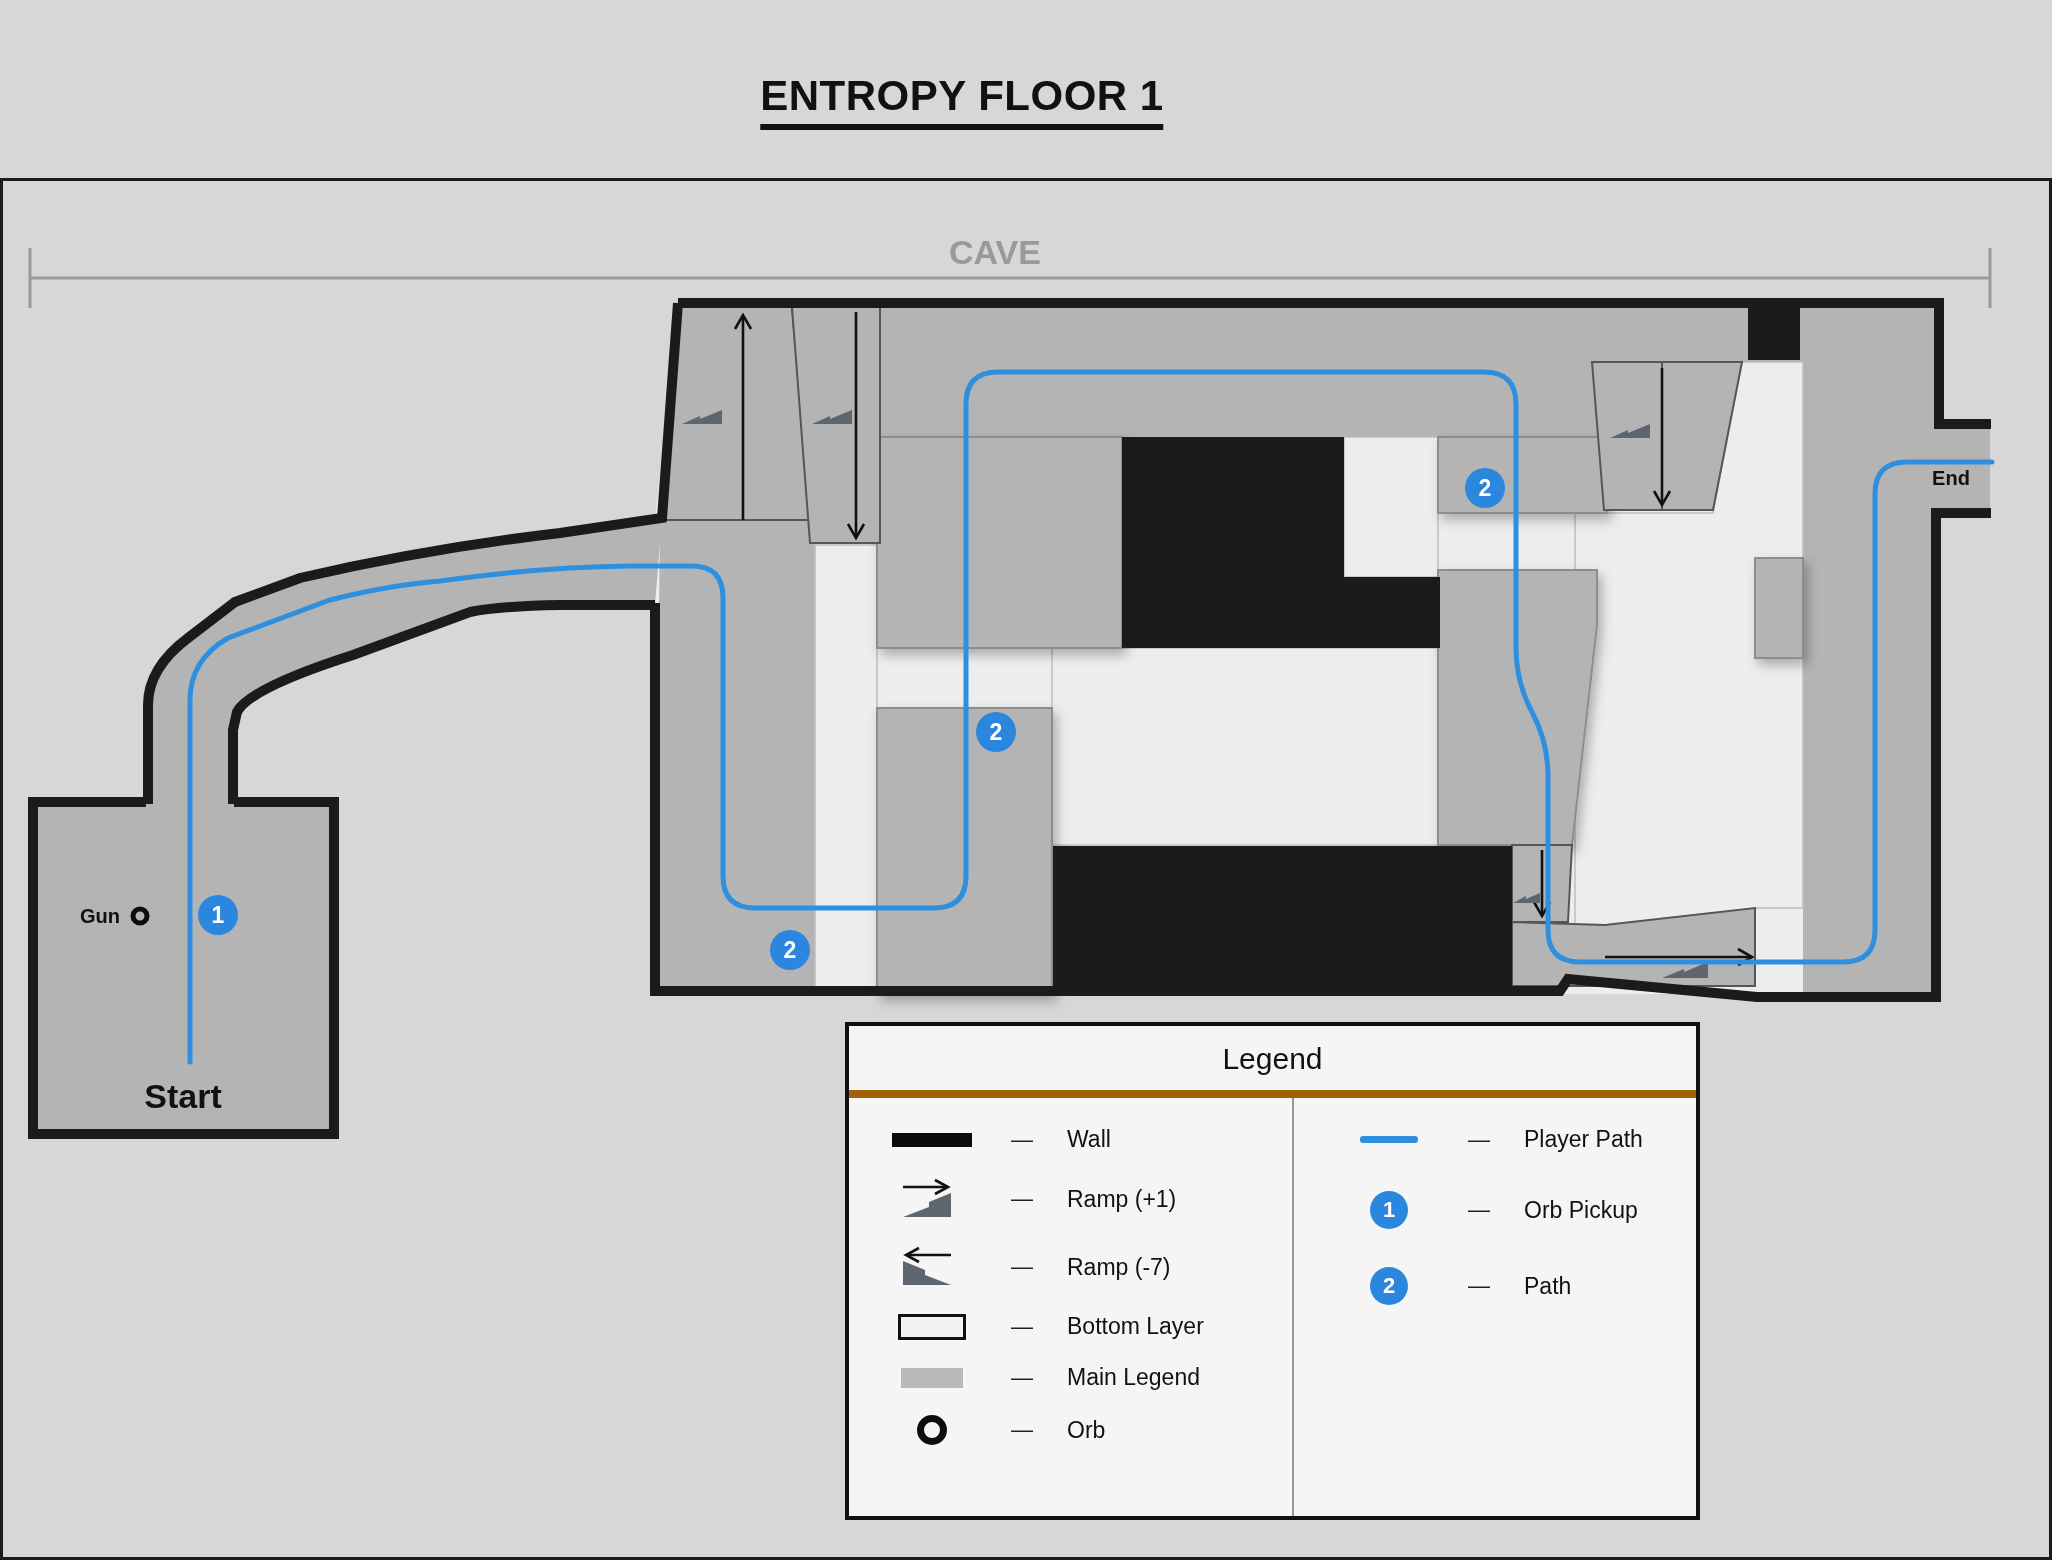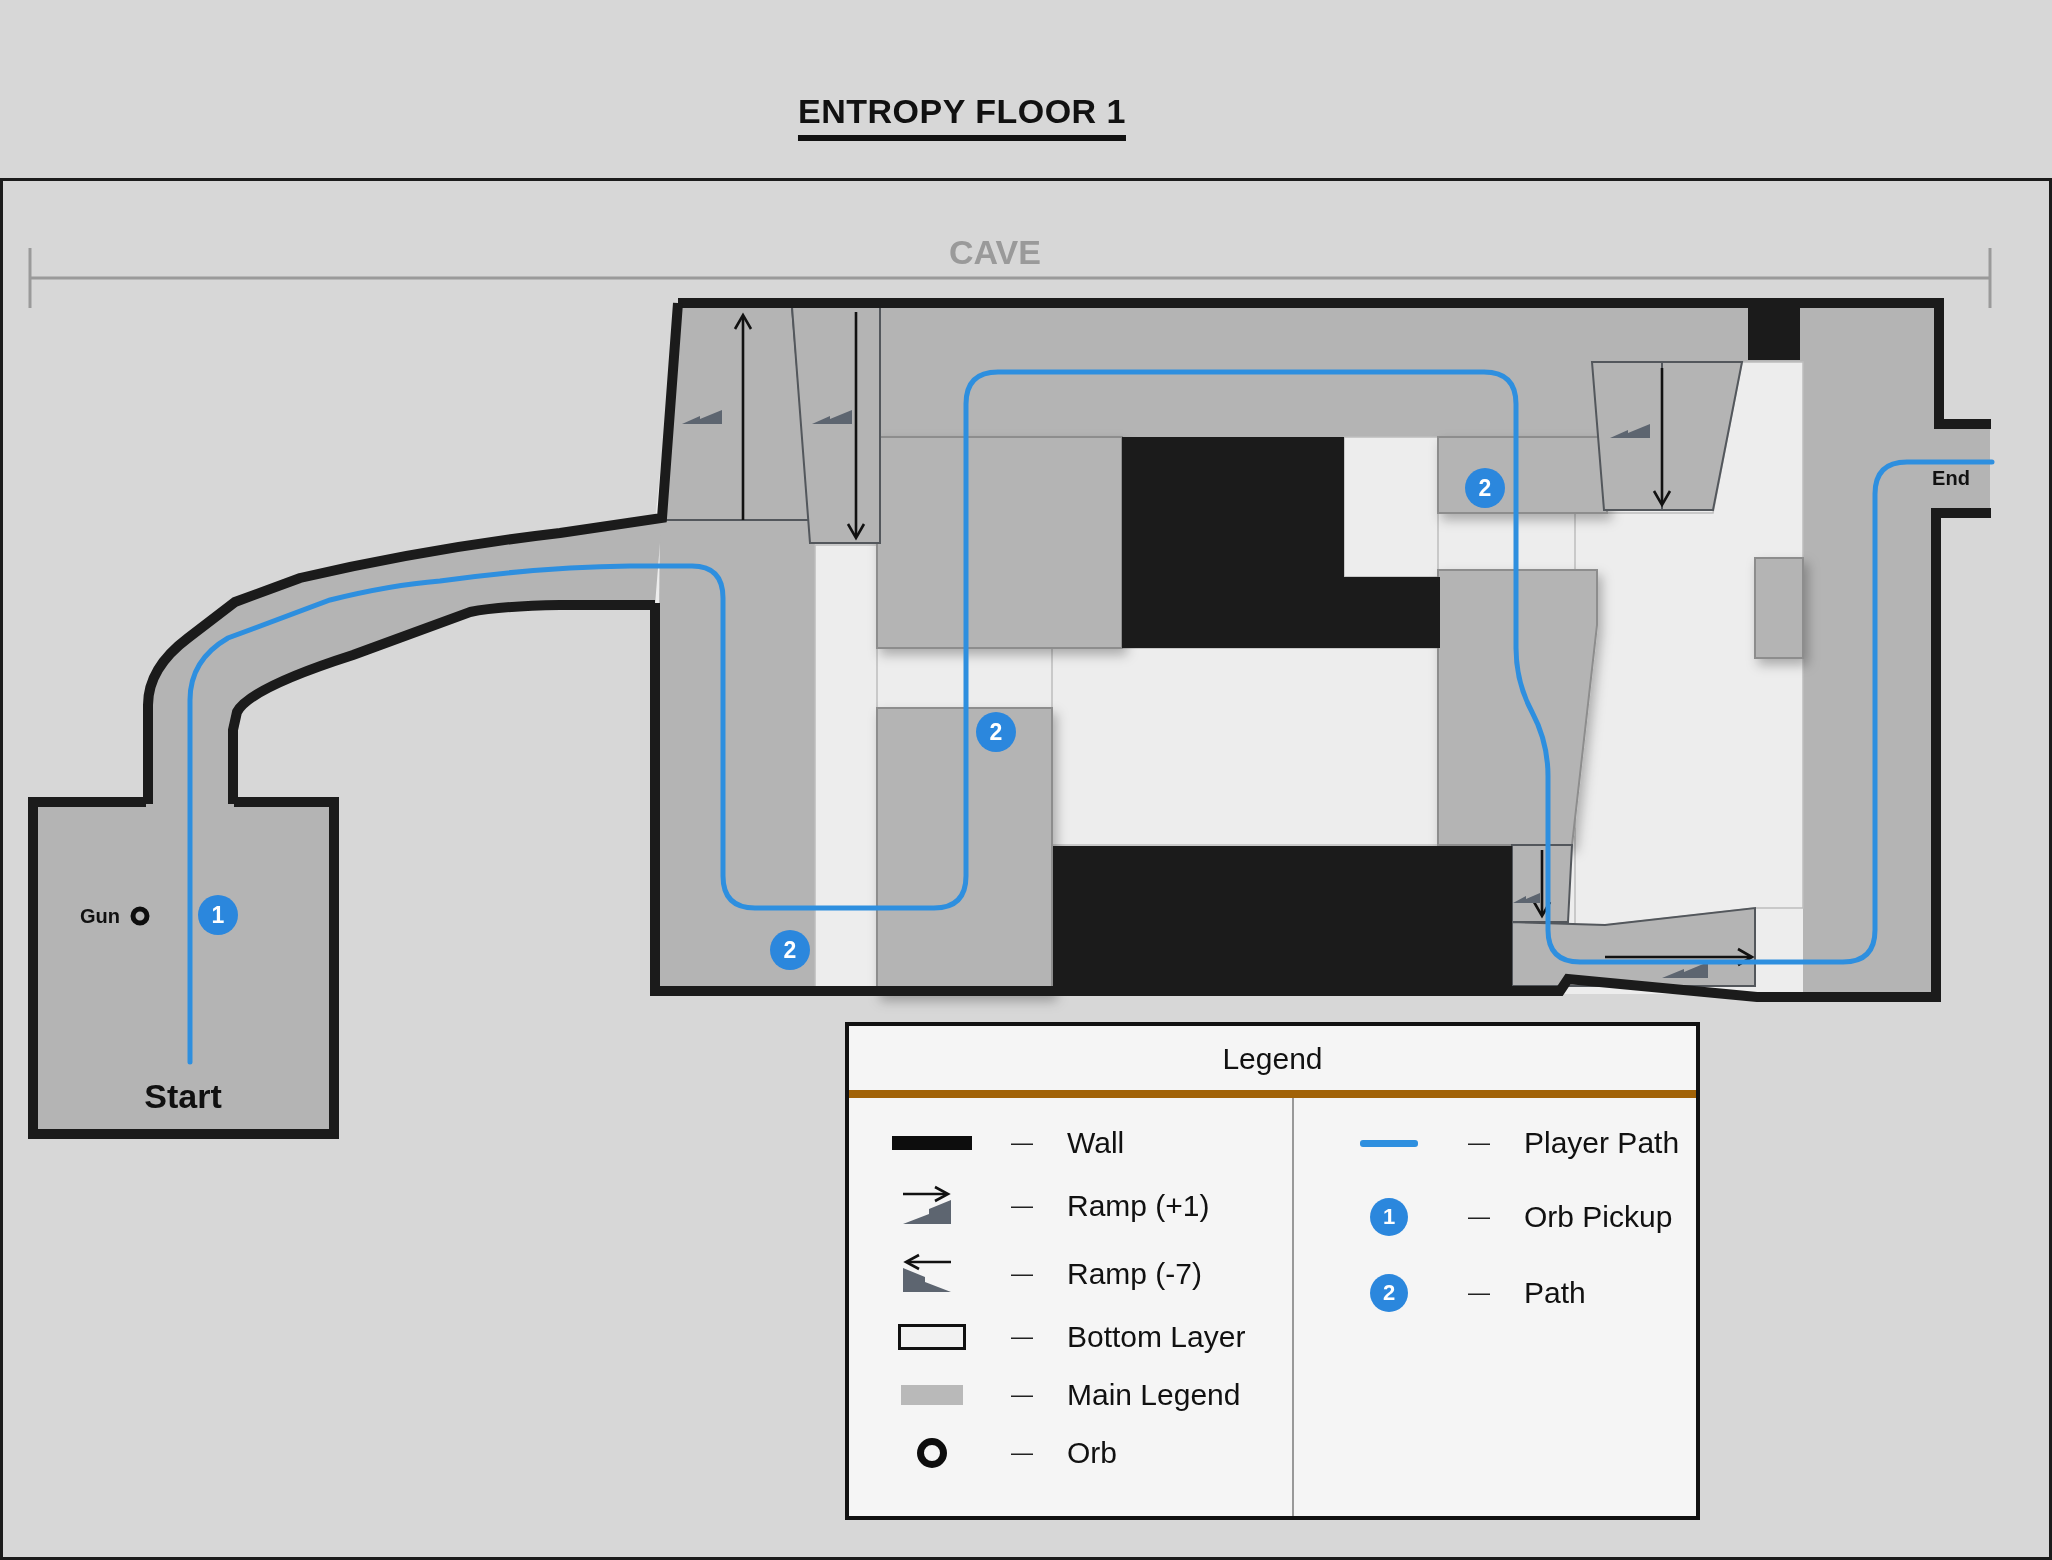--- a/index.html
+++ b/index.html
@@ -3,22 +3,22 @@
 <meta charset="utf-8">
 <style>
   html,body{margin:0;padding:0;}
   body{
     width:2052px;height:1560px;position:relative;overflow:hidden;
     background:#d7d7d7;
     font-family:"Liberation Sans","DejaVu Sans",sans-serif;
   }
   .page-title{
     position:absolute;top:72px;left:962px;transform:translateX(-50%);
-    font-size:34px;font-weight:bold;color:#111;letter-spacing:.5px;
-    border-bottom:6px solid #111;padding-bottom:4px;white-space:nowrap;margin-top:20px;
+    font-size:42px;font-weight:bold;color:#111;letter-spacing:.5px;
+    border-bottom:6px solid #111;padding-bottom:4px;white-space:nowrap;
   }
   .map-frame{
     position:absolute;left:0px;top:178px;width:2046px;height:1376px;
     border:3px solid #1b1b1b;background:transparent;
   }
   .map-svg{position:absolute;left:0;top:0;width:2052px;height:1560px;}
   .legend{
     position:absolute;left:845px;top:1022px;width:855px;height:498px;
     background:#f5f5f5;border:4px solid #111;box-sizing:border-box;
     display:flex;flex-direction:column;
@@ -28,21 +28,21 @@
     padding:16px 0 14px 0;border-bottom:8px solid #a16207;
   }
   .legend-cols{flex:1;display:flex;min-height:0;}
   .legend-col{padding:28px 10px 10px 28px;box-sizing:border-box;}
   .legend-col.left{width:445px;border-right:2px solid #999;}
   .legend-col.right{flex:1;padding-left:40px;}
   .legend-row{display:flex;align-items:center;margin-bottom:24px;}
   .legend-col.right .legend-row{margin-bottom:38px;}
   .licon{width:110px;display:flex;justify-content:center;align-items:center;flex:none;}
   .ldash{width:70px;text-align:center;color:#222;font-size:22px;flex:none;}
-  .llabel{font-size:30px;color:#111;padding-left:10px;white-space:nowrap;}
+  .llabel{font-size:23px;color:#111;padding-left:10px;white-space:nowrap;}
   
   .i-wall{width:80px;height:14px;background:#0d0d0d;}
   .i-bottom{width:62px;height:20px;background:#f2f2f2;border:3px solid #111;}
   .i-main{width:62px;height:20px;background:#b9b9b9;}
   .i-orb{width:16px;height:16px;border:7px solid #0d0d0d;border-radius:50%;background:#f5f5f5;}
   .i-path{width:58px;height:7px;border-radius:3px;}
   .i-badge{width:38px;height:38px;border-radius:50%;color:#fff;font-size:22px;font-weight:bold;
            display:flex;align-items:center;justify-content:center;}
   .svg-text{user-select:none;}
 </style>

